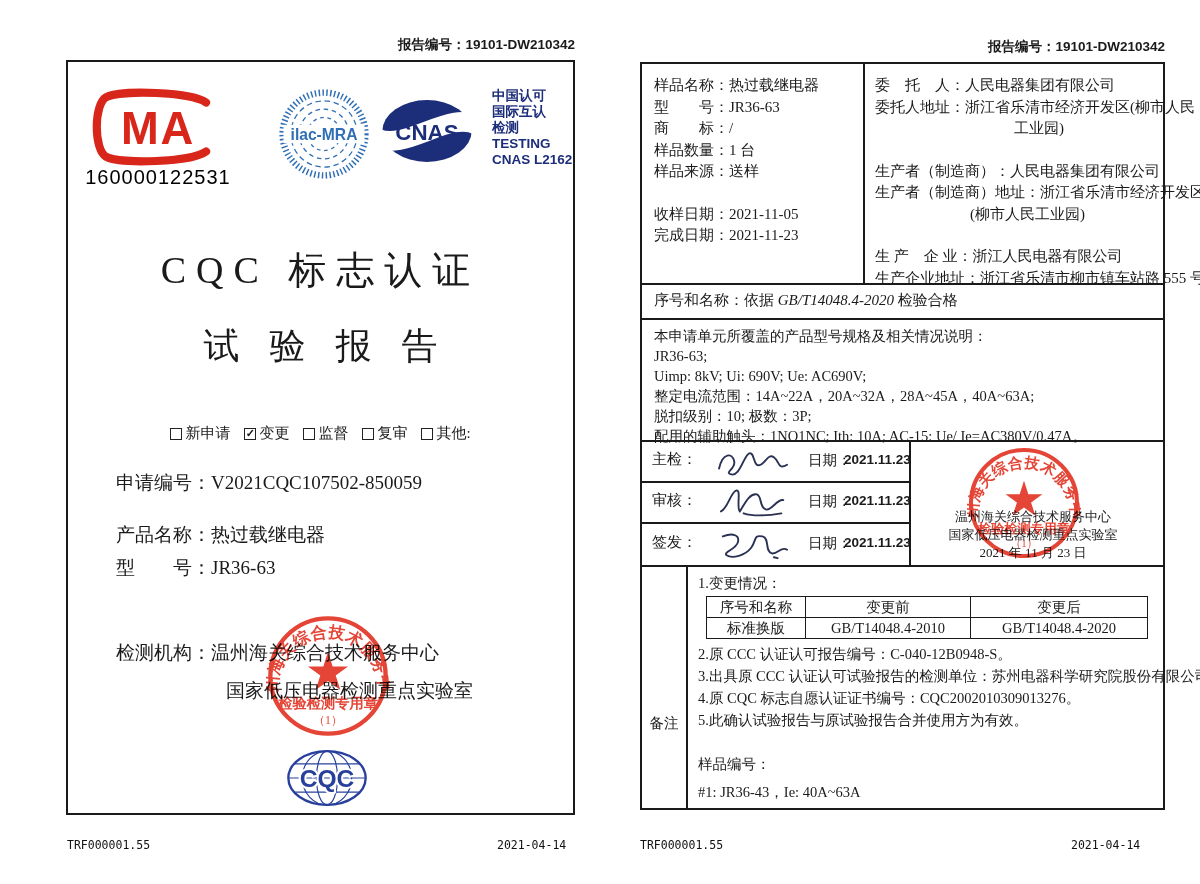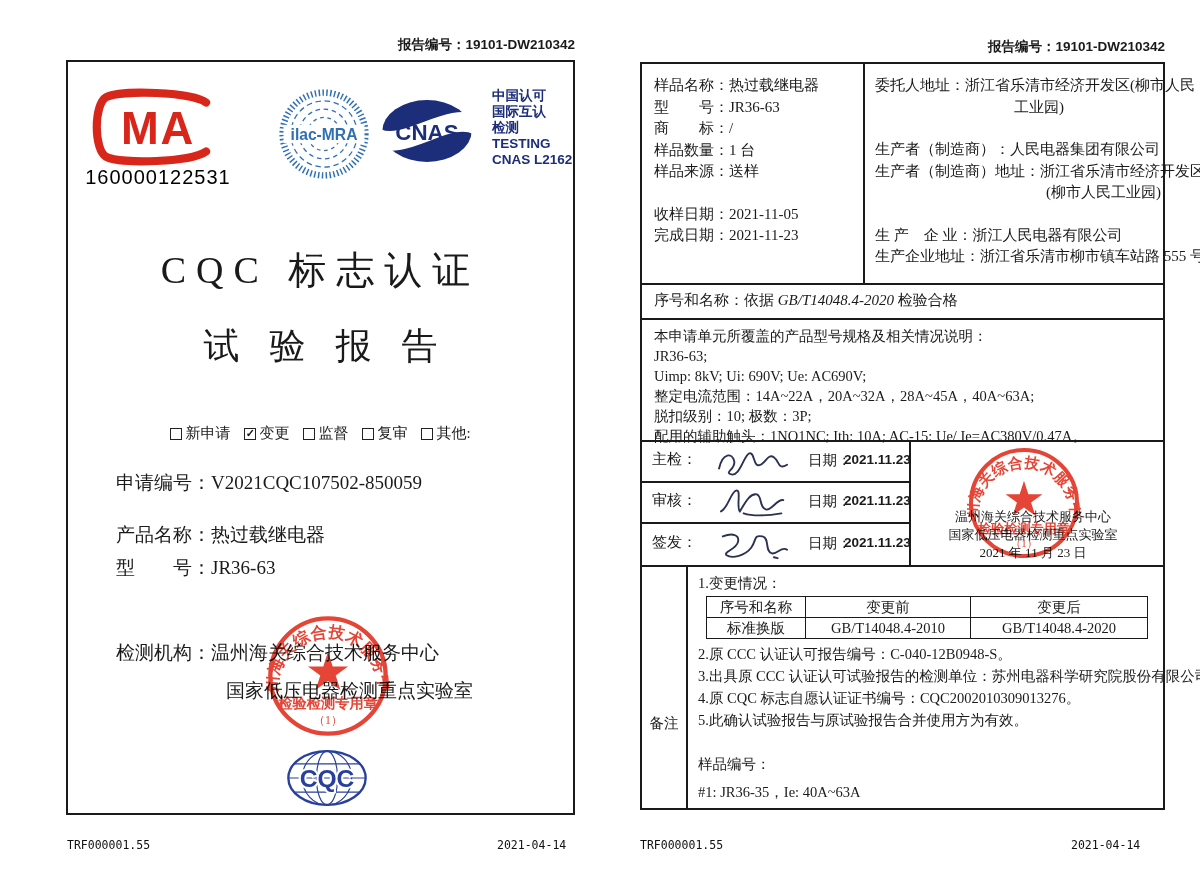--- a/index.html
+++ b/index.html
@@ -163,25 +163,26 @@
       <div class="cellline">样品名称：热过载继电器</div>
       <div class="cellline">型　　号：JR36-63</div>
       <div class="cellline">商　　标：/</div>
       <div class="cellline">样品数量：1 台</div>
       <div class="cellline">样品来源：送样</div>
       <div class="cellline" style="margin-top:21px;">收样日期：2021-11-05</div>
       <div class="cellline">完成日期：2021-11-23</div>
     </div>
 
     <div class="abs" style="left:233px;top:11px;width:286px;">
+      <div class="cellline">委　托　人：人民电器集团有限公司</div>
       <div class="cellline">委托人地址：浙江省乐清市经济开发区(柳市人民</div>
       <div class="cellline" style="text-indent:42px;text-align:center;">工业园)</div>
       <div class="cellline" style="margin-top:21px;">生产者（制造商）：人民电器集团有限公司</div>
       <div class="cellline">生产者（制造商）地址：浙江省乐清市经济开发区</div>
-      <div class="cellline" style="text-indent:95px;text-align:right;">(柳市人民工业园)</div>
+      <div class="cellline" style="text-indent:95px;">(柳市人民工业园)</div>
       <div class="cellline" style="margin-top:21px;">生 产　企 业：浙江人民电器有限公司</div>
       <div class="cellline">生产企业地址：浙江省乐清市柳市镇车站路 555 号</div>
     </div>
 
     <div class="abs cellline" style="left:12px;top:226px;">
       <span>序号和名称：</span><span>依据 </span><span class="stditalic">GB/T14048.4-2020</span><span> 检验合格</span>
     </div>
 
     <div class="abs" style="left:12px;top:262px;">
       <div class="covline">本申请单元所覆盖的产品型号规格及相关情况说明：</div>
@@ -252,21 +253,21 @@
           <td>GB/T14048.4-2010</td>
           <td>GB/T14048.4-2020</td>
         </tr>
       </tbody>
         </table>
       <div class="rmk">2.原 CCC 认证认可报告编号：C-040-12B0948-S。</div>
       <div class="rmk">3.出具原 CCC 认证认可试验报告的检测单位：苏州电器科学研究院股份有限公司。</div>
       <div class="rmk">4.原 CQC 标志自愿认证证书编号：CQC2002010309013276。</div>
       <div class="rmk">5.此确认试验报告与原试验报告合并使用方为有效。</div>
       <div class="rmk" style="margin-top:22px;">样品编号：</div>
-      <div class="rmk" style="margin-top:6px;">#1: JR36-35，Ie: 40A~63A</div>
+      <div class="rmk" style="margin-top:6px;">#1: JR36-43，Ie: 40A~63A</div>
     </div>
   </div>
 
   <div class="abs mono footer" style="left:67px;top:838px;">TRF000001.55</div>
   <div class="abs mono footer" style="left:497px;top:838px;">2021-04-14</div>
   <div class="abs mono footer" style="left:640px;top:838px;">TRF000001.55</div>
   <div class="abs mono footer" style="left:1071px;top:838px;">2021-04-14</div>
 
 </div>
 

